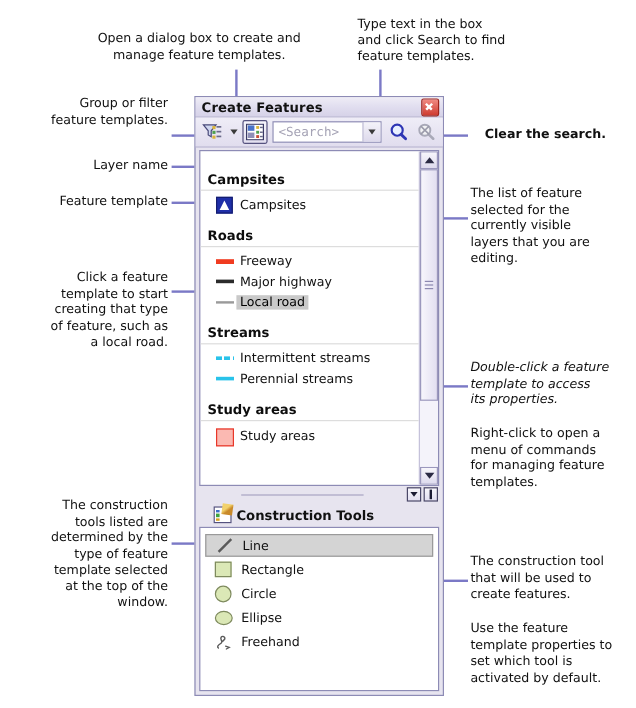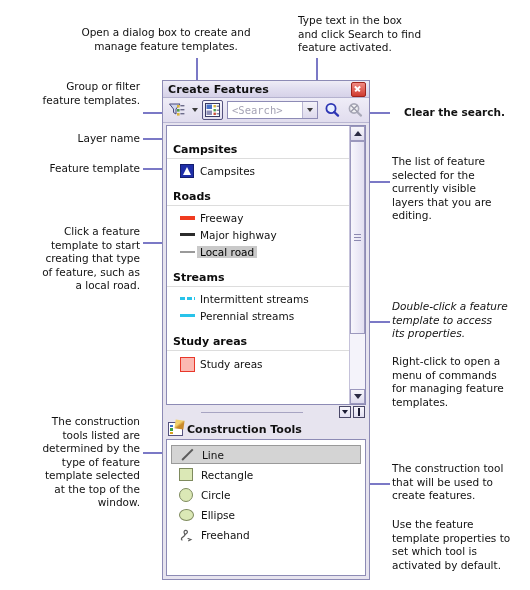--- a/index.html
+++ b/index.html
@@ -292,21 +292,21 @@
   }
   .sq-btn .dchev { width:0;height:0;border-left:3px solid transparent;border-right:3px solid transparent;border-top:4px solid #1b1b33; }
   .sq-btn .bar { width:1.5px;height:8px;background:#1b1b33; }
 
   
   .ct-head {
     height: 20px;
     flex: 0 0 20px;
     display: flex;
     align-items: center;
-    padding-left: 5px;
+    padding-left: 15px;
     font-size: 11px;
     font-weight: bold;
     color: #111;
     gap: 4px;
   }
   .ct-icon {
     width:15px;height:14px;
     background:#fff;
     border:1px solid #55527f;
     position:relative;
@@ -363,21 +363,21 @@
 </style>
 </head>
 <body>
 
 <div class="annot center" style="left:66px; top:26px; width:200px;">Open a dialog box to create and
 manage feature templates.</div>
 <div class="lead-v" style="left:196px; top:58px; height:46px;"></div>
 
 <div class="annot left" style="left:298px; top:14px; width:160px;">Type text in the box
 and click Search to find
-feature activated.</div>
+feature templates.</div>
 <div class="lead-v" style="left:316px; top:58px; height:47px;"></div>
 
 <div class="annot right" style="left:10px; top:80px; width:130px;">Group or filter
 feature templates.</div>
 <div class="lead-h" style="left:143px; top:112px; width:35px;"></div>
 <div class="lead-dot" style="left:170px; top:109px;"></div>
 
 <div class="annot right" style="left:10px; top:132px; width:130px;">Layer name</div>
 <div class="lead-h" style="left:143px; top:138px; width:42px;"></div>
 <div class="lead-dot" style="left:178px; top:135px;"></div>

